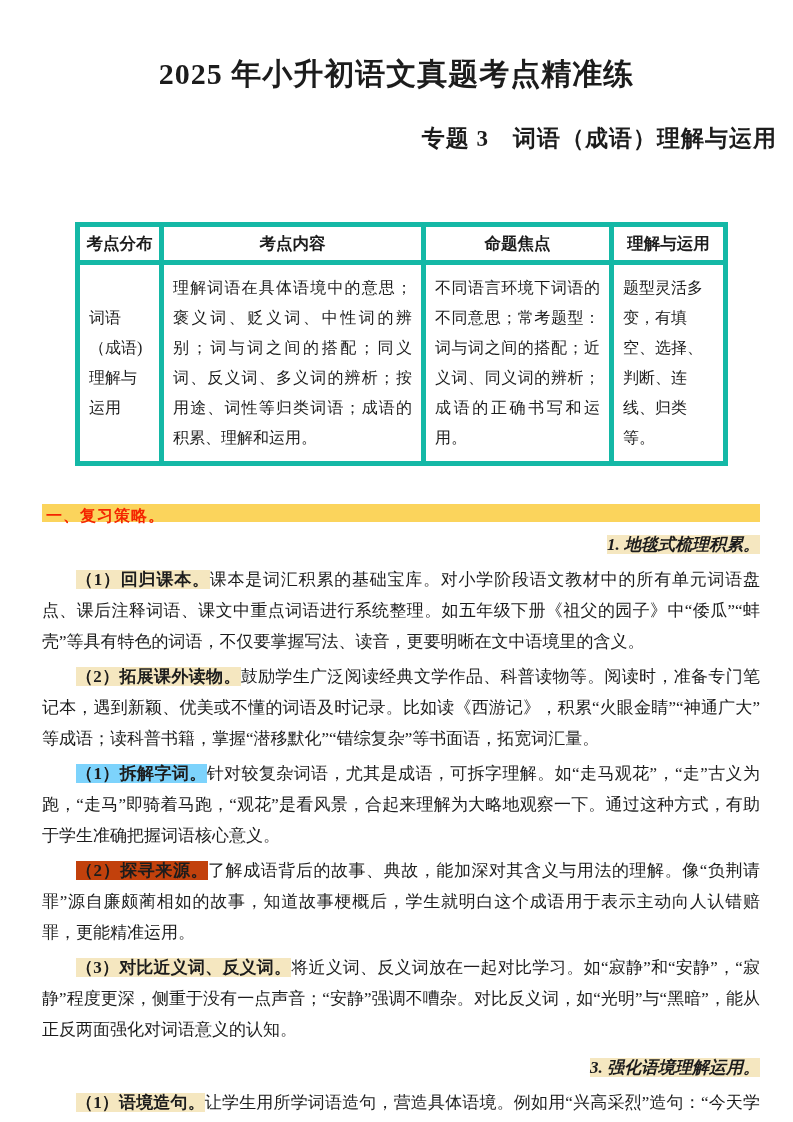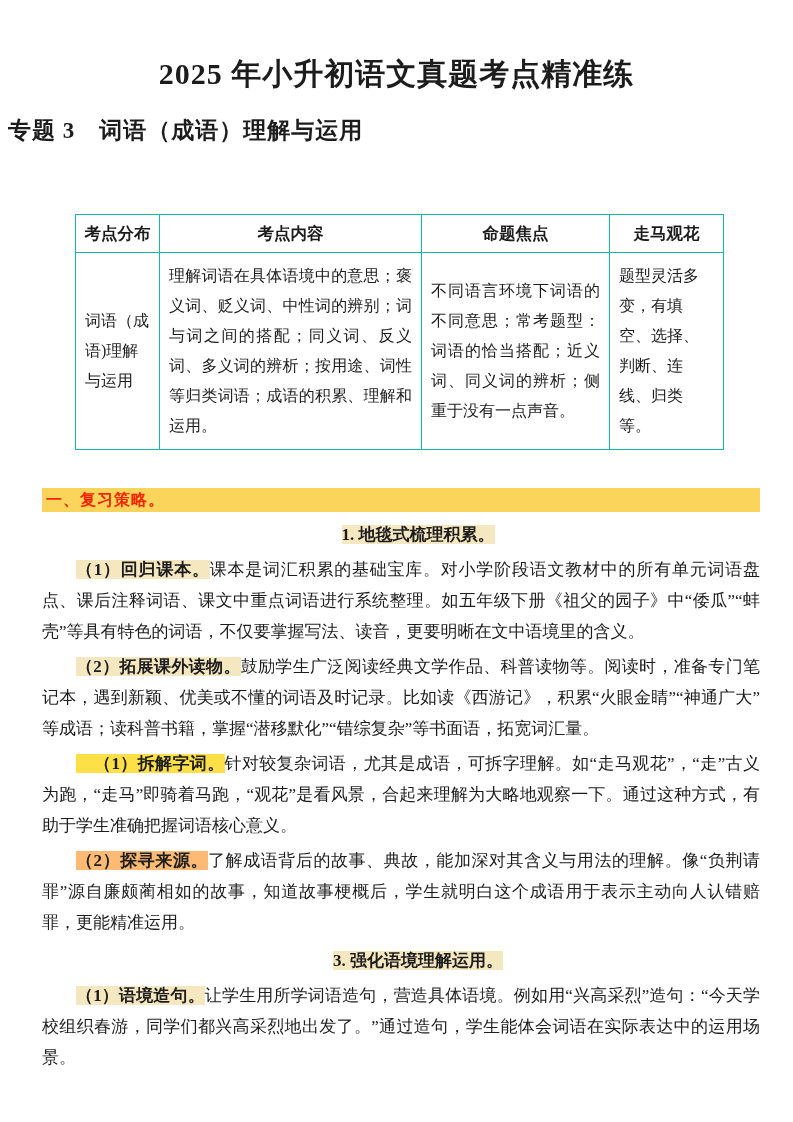--- a/index.html
+++ b/index.html
@@ -18,36 +18,36 @@
   }
   .doc-title {
     margin: 8px;
     padding-top: 46px;
     text-align: center;
     font-size: 30px;
     font-weight: bold;
     letter-spacing: 1px;
   }
   .doc-subtitle {
-    margin: 8px;
+    margin: 16px;
     padding-top: 12px;
-    text-align: left;
+    text-align: right;
     font-size: 23px;
     font-weight: bold;
     letter-spacing: 1px;
   }
   table.kaodian {
     margin: 68px 0 0 75px;
     width: 648px;
     border-collapse: collapse;
     table-layout: fixed;
     font-size: 16px;
   }
   table.kaodian th, table.kaodian td {
-    border: 1px solid #14b8a6;
+    border: 5px solid #14b8a6;
     box-sizing: border-box;
   }
   table.kaodian th {
     height: 38px;
     font-weight: bold;
     text-align: center;
     font-size: 16.5px;
   }
   table.kaodian td {
     padding: 8px 9px;
@@ -58,42 +58,43 @@
     text-align: left;
     padding: 8px 4px;
   }
   td.cell-content, td.cell-focus {
     text-align: justify;
     vertical-align: top;
   }
   .banner {
     margin: 38px 0 0 42px;
     width: 718px;
-    height: 24px;
+    height: 18px;
     line-height: 24px;
     box-sizing: border-box;
     padding-left: 4px;
     font-size: 16px;
     font-weight: bold;
     letter-spacing: 1px;
   }
   .text-block {
     margin: 7px 33px 0 42px;
     font-size: 17px;
     line-height: 31px;
   }
   .text-block p {
     margin: 4px 0;
     text-indent: 2em;
     text-align: justify;
   }
   .text-block p.subheading {
     font-weight: bold;
-    text-align: center;
+    text-align: right;
     margin-top: 7px;
+    font-style: italic;
   }
   .hl {
     font-weight: bold;
   }
 </style>
 </head>
 <body>
 
 <div class="page">
 
@@ -105,50 +106,51 @@
       <col style="width:84px">
       <col style="width:262px">
       <col style="width:188px">
       <col style="width:114px">
     </colgroup>
     <thead>
       <tr>
         <th>考点分布</th>
         <th>考点内容</th>
         <th>命题焦点</th>
-        <th>走马观花</th>
+        <th>理解与运用</th>
       </tr>
     </thead>
     <tbody>
       <tr>
         <td class="cell-dist">词语（成语)理解与运用</td>
         <td class="cell-content">理解词语在具体语境中的意思；褒义词、贬义词、中性词的辨别；词与词之间的搭配；同义词、反义词、多义词的辨析；按用途、词性等归类词语；成语的积累、理解和运用。</td>
-        <td class="cell-focus">不同语言环境下词语的不同意思；常考题型：词语的恰当搭配；近义词、同义词的辨析；侧重于没有一点声音。</td>
+        <td class="cell-focus">不同语言环境下词语的不同意思；常考题型：词与词之间的搭配；近义词、同义词的辨析；成语的正确书写和运用。</td>
         <td class="cell-types">题型灵活多变，有填空、选择、判断、连线、归类等。</td>
       </tr>
     </tbody>
   </table>
 
   <div class="banner" style="background: rgb(251, 212, 92); color: rgb(244, 37, 0);">
     <span>一、复习策略。</span>
   </div>
 
   <div class="text-block">
 
     <p class="subheading"><span class="hl" style="background: rgb(245, 231, 192);">1. 地毯式梳理积累。</span></p>
 
     <p class="point"><span class="hl" style="background: rgb(245, 231, 192);">（1）回归课本。</span><span>课本是词汇积累的基础宝库。对小学阶段语文教材中的所有单元词语盘点、课后注释词语、课文中重点词语进行系统整理。如五年级下册《祖父的园子》中“倭瓜”“蚌壳”等具有特色的词语，不仅要掌握写法、读音，更要明晰在文中语境里的含义。</span></p>
 
     <p class="point"><span class="hl" style="background: rgb(245, 231, 192);">（2）拓展课外读物。</span><span>鼓励学生广泛阅读经典文学作品、科普读物等。阅读时，准备专门笔记本，遇到新颖、优美或不懂的词语及时记录。比如读《西游记》，积累“火眼金睛”“神通广大”等成语；读科普书籍，掌握“潜移默化”“错综复杂”等书面语，拓宽词汇量。</span></p>
 
 
-    <p class="point"><span class="hl" style="background: #fde047; padding-left: 18px;">（1）拆解字词。</span><span>针对较复杂词语，尤其是成语，可拆字理解。如“走马观花”，“走”古义为跑，“走马”即骑着马跑，“观花”是看风景，合起来理解为大略地观察一下。通过这种方式，有助于学生准确把握词语核心意义。</span></p>
+    <p class="point"><span class="hl" style="background: #7dd3fc;">（1）拆解字词。</span><span>针对较复杂词语，尤其是成语，可拆字理解。如“走马观花”，“走”古义为跑，“走马”即骑着马跑，“观花”是看风景，合起来理解为大略地观察一下。通过这种方式，有助于学生准确把握词语核心意义。</span></p>
 
-    <p class="point"><span class="hl" style="background: #fdba74;">（2）探寻来源。</span><span>了解成语背后的故事、典故，能加深对其含义与用法的理解。像“负荆请罪”源自廉颇蔺相如的故事，知道故事梗概后，学生就明白这个成语用于表示主动向人认错赔罪，更能精准运用。</span></p>
+    <p class="point"><span class="hl" style="background: #c2410c;">（2）探寻来源。</span><span>了解成语背后的故事、典故，能加深对其含义与用法的理解。像“负荆请罪”源自廉颇蔺相如的故事，知道故事梗概后，学生就明白这个成语用于表示主动向人认错赔罪，更能精准运用。</span></p>
 
+    <p class="point"><span class="hl" style="background: rgb(245, 231, 192);">（3）对比近义词、反义词。</span><span>将近义词、反义词放在一起对比学习。如“寂静”和“安静”，“寂静”程度更深，侧重于没有一点声音；“安静”强调不嘈杂。对比反义词，如“光明”与“黑暗”，能从正反两面强化对词语意义的认知。</span></p>
 
     <p class="subheading"><span class="hl" style="background: rgb(245, 231, 192);">3. 强化语境理解运用。</span></p>
 
     <p class="point"><span class="hl" style="background: rgb(245, 231, 192);">（1）语境造句。</span><span>让学生用所学词语造句，营造具体语境。例如用“兴高采烈”造句：“今天学校组织春游，同学们都兴高采烈地出发了。”通过造句，学生能体会词语在实际表达中的运用场景。</span></p>
 
   </div>
 
 </div>
 
 </body></html>

